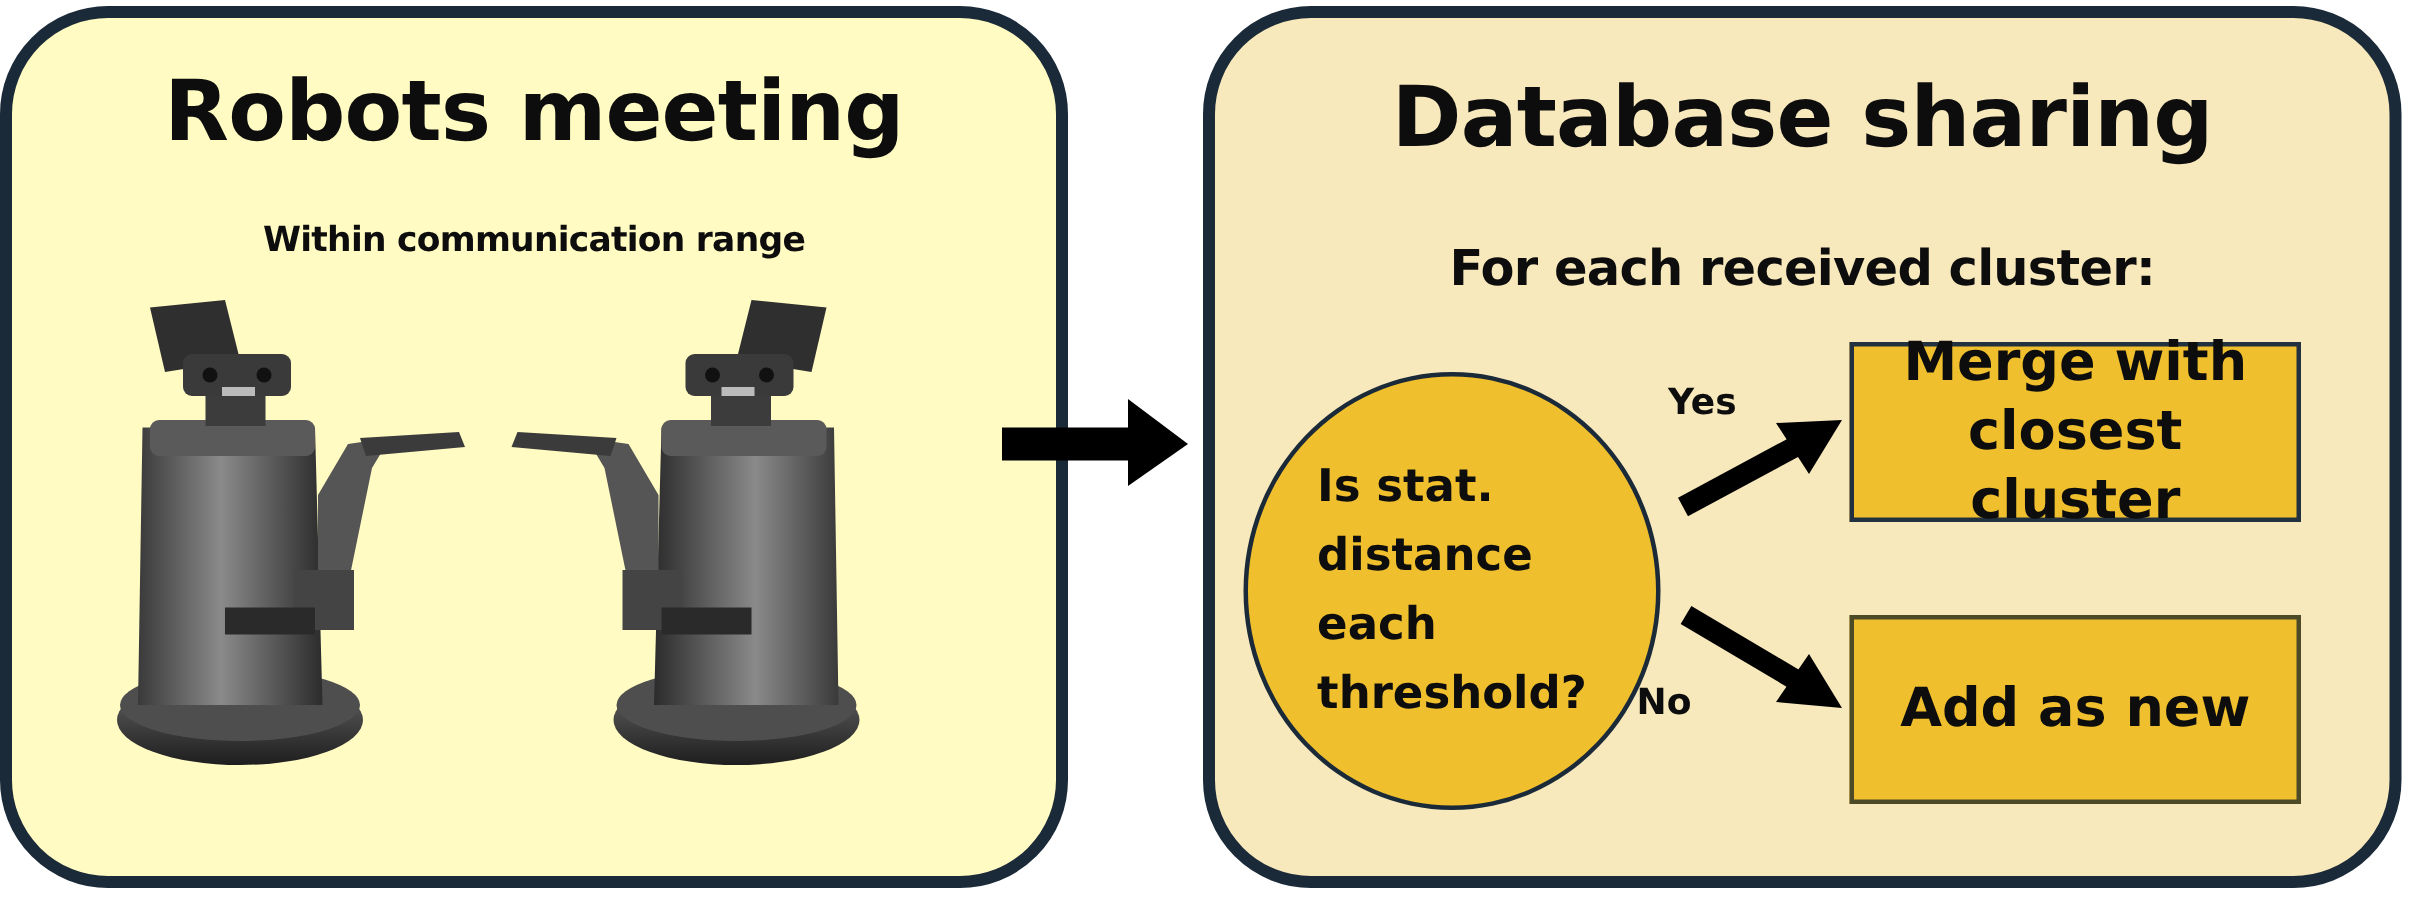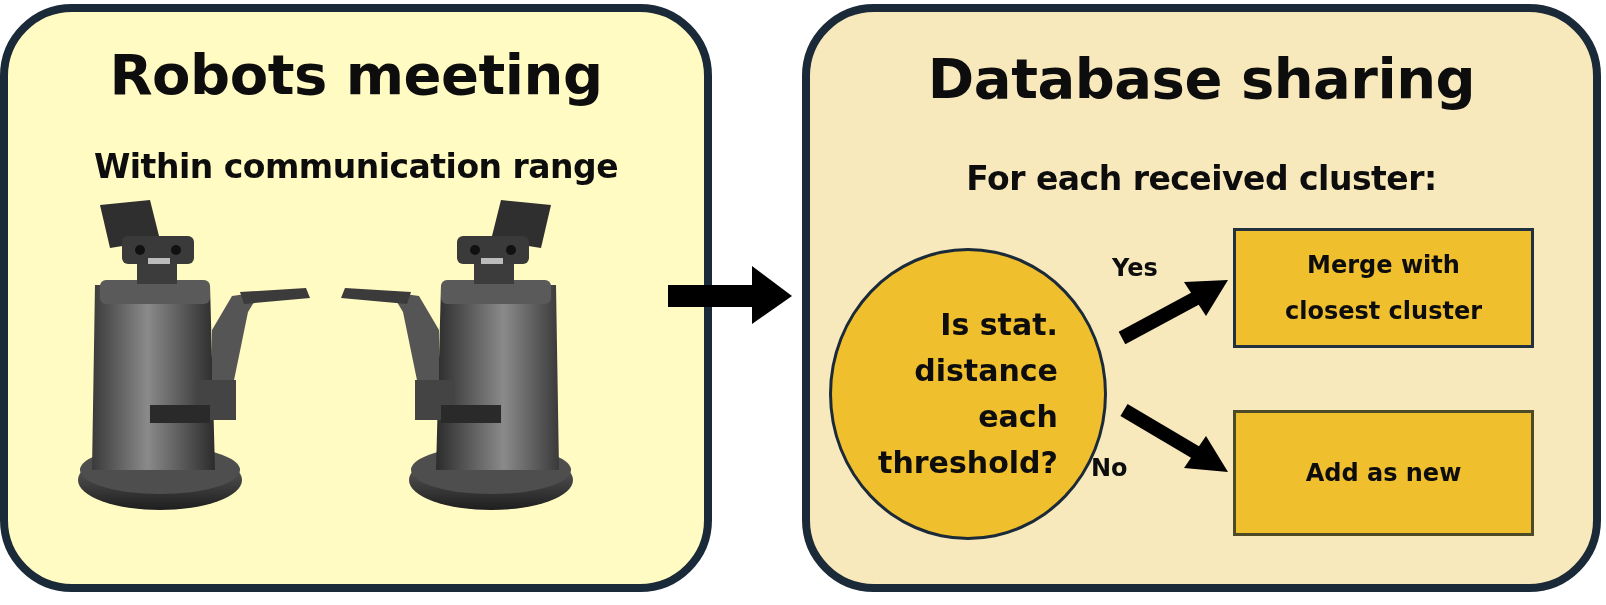--- a/index.html
+++ b/index.html
@@ -3,30 +3,30 @@
   <meta charset="utf-8">
   <style>
     html, body { margin: 0; padding: 0; background: #ffffff; }
     body { width: 1606px; height: 605px; position: relative; overflow: hidden;
            font-family: "DejaVu Sans", "Liberation Sans", sans-serif; color: #0d0d0d; }
     .panel { position: absolute; box-sizing: border-box; border: 8px solid #1b2a38; border-radius: 72px; }
     #panel-left { left: 0; top: 4px; width: 712px; height: 588px; background: #fffbc2; }
     #panel-right { left: 802px; top: 4px; width: 799px; height: 588px; background: #f8e9bd; }
     .title { position: absolute; left: 0; right: 0; text-align: center; font-weight: bold; letter-spacing: -0.5px; }
     #left-title { top: 30px; font-size: 56px; }
-    #left-subtitle { top: 135px; font-size: 33px; }
+    #left-subtitle { top: 135px; font-size: 23px; }
     #right-title { top: 34px; font-size: 56px; }
     #right-subtitle { top: 147px; font-size: 33px; text-align: center; }
     svg.abs { position: absolute; left: 0; top: 0; }
     .decision { position: absolute; left: 829px; top: 248px; width: 278px; height: 292px; box-sizing: border-box;
                 border: 3px solid #1b2a38; border-radius: 50%; background: #efbf2e;
                 display: flex; align-items: center; justify-content: center; }
-    .decision span { font-weight: bold; font-size: 30px; line-height: 46px; text-align: right; }
+    .decision span { font-weight: bold; font-size: 30px; line-height: 46px; text-align: left; }
     .box { position: absolute; box-sizing: border-box; background: #efbf2e; display: flex; align-items: center;
-           justify-content: center; text-align: center; font-weight: bold; font-size: 24px; line-height: 46px; }
+           justify-content: center; text-align: center; font-weight: bold; font-size: 36px; line-height: 46px; }
     #box-merge { left: 1233px; top: 228px; width: 301px; height: 120px; border: 3px solid #22313f; }
     #box-add { left: 1233px; top: 410px; width: 301px; height: 126px; border: 3px solid #4d4a28; }
     .edge-label { position: absolute; font-weight: bold; font-size: 24px; }
     #label-yes { left: 1112px; top: 254px; }
     #label-no { left: 1080px; top: 454px; margin-left: 11px; }
   </style>
 </head>
 <body>
 
 <div id="panel-left" class="panel">

